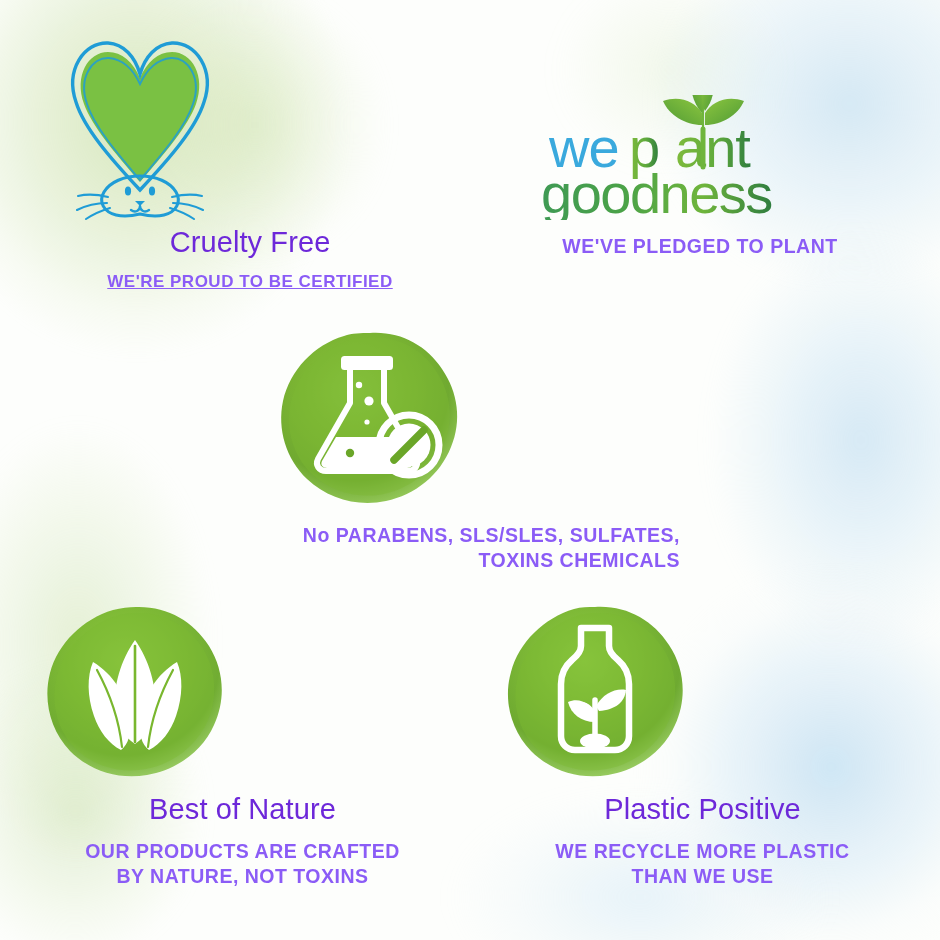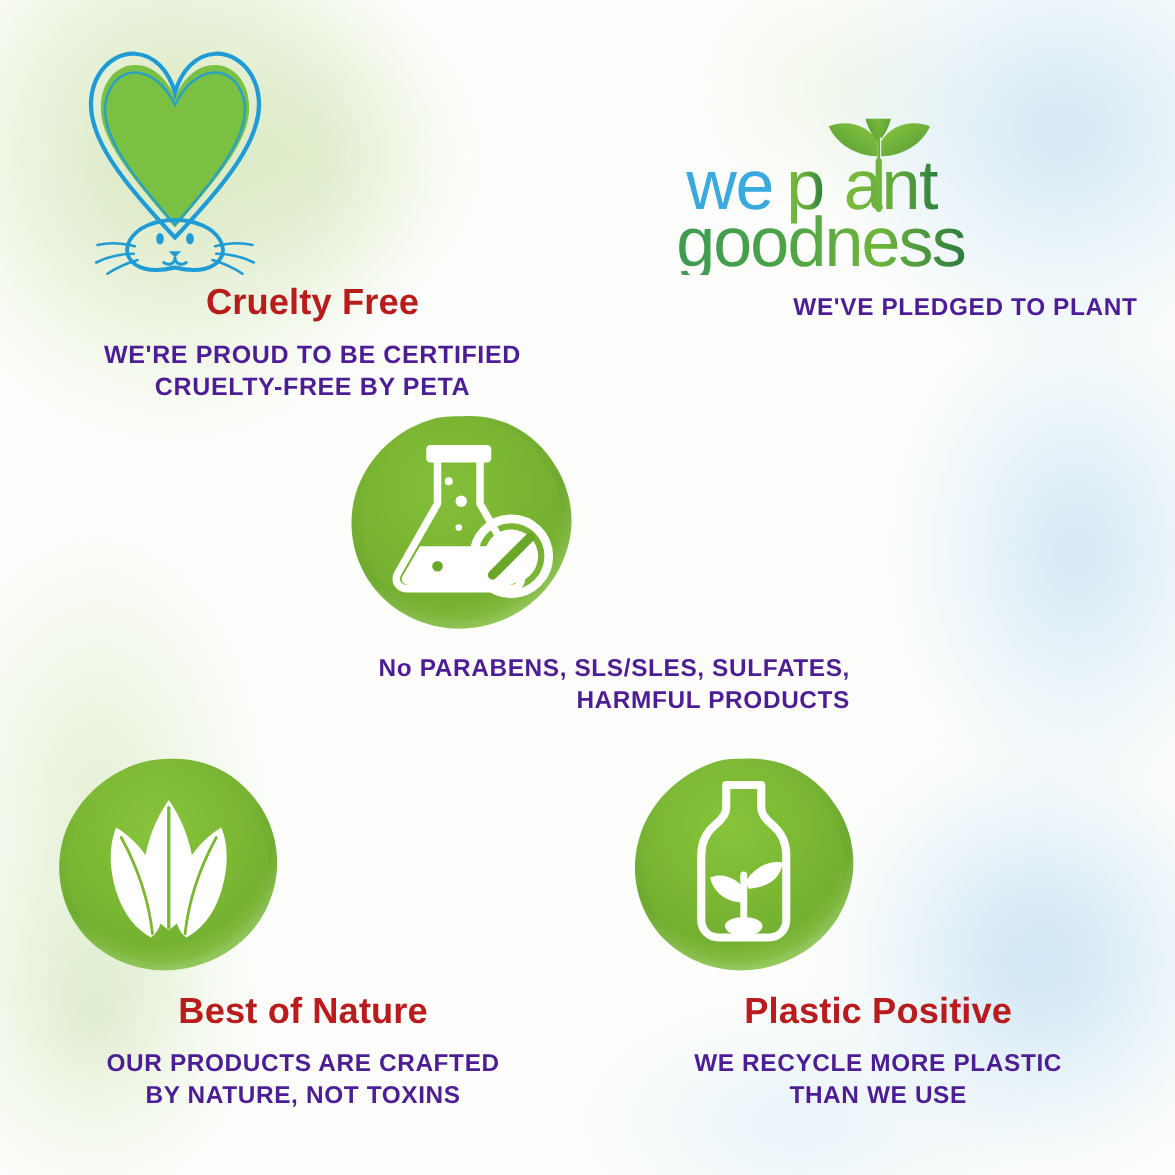--- a/index.html
+++ b/index.html
@@ -54,46 +54,46 @@
   }
   #wash-green-tr-soft{
     left:520px;top:-60px;width:300px;height:260px;
     background:radial-gradient(ellipse 50% 50% at 50% 50%, rgba(210,230,186,.26) 0%, rgba(255,255,255,0) 76%);
     filter:blur(12px);
   }
 
   
   .card{position:absolute;text-align:center;}
   .headline{
-    font-weight:bold;color:#b91c1c;letter-spacing:.1px;
+    font-weight:normal;color:#6d28d9;letter-spacing:.1px;
     white-space:nowrap;
   }
   .sub{
-    font-weight:bold;color:#4c1d95;text-transform:uppercase;
+    font-weight:bold;color:#8b5cf6;text-transform:uppercase;
     letter-spacing:.5px;line-height:1.30;
   }
   .sub.mixed{text-transform:none;text-align:right;}
 
   
   .disc{position:relative;margin:0 auto;}
   .disc svg{display:block;}
 
   
   #card-cruelty{left:40px;top:30px;width:420px;}
-  #card-plant{left:490px;top:95px;width:420px;text-align:right;}
+  #card-plant{left:490px;top:95px;width:420px;}
   #card-toxin{left:270px;top:325px;width:410px;}
   #card-nature{left:35px;top:600px;width:415px;}
   #card-plastic{left:495px;top:600px;width:415px;}
 
   .h-cruelty{font-size:29px;margin-top:6px;}
   .h-toxin{font-size:29px;margin-top:8px;}
   .h-nature{font-size:29px;margin-top:8px;}
   .h-plastic{font-size:29px;margin-top:8px;}
 
-  .s-cruelty{font-size:20px;margin-top:12px;}
+  .s-cruelty{font-size:17px;margin-top:12px;text-decoration:underline;}
   .s-plant{font-size:19.5px;margin-top:14px;}
   .s-toxin{font-size:19.5px;margin-top:13px;}
   .s-nature{font-size:19.5px;margin-top:13px;}
   .s-plastic{font-size:19.5px;margin-top:13px;}
 
   
   #logo-wpg{width:420px;height:125px;position:relative;margin:0 auto;}
   #logo-wpg svg{display:block;margin:0 auto;}
 </style>
 </head>
@@ -138,21 +138,20 @@
         <path d="M70 178 C 60 181 52 185 46 189" fill="none" stroke="#1f9cd6" stroke-width="2.1" stroke-linecap="round"></path>
 
         <path d="M132 167 C 144 164 154 164 162 166" fill="none" stroke="#1f9cd6" stroke-width="2.1" stroke-linecap="round"></path>
         <path d="M133 173 C 145 173 155 176 163 180" fill="none" stroke="#1f9cd6" stroke-width="2.1" stroke-linecap="round"></path>
         <path d="M130 178 C 140 181 148 185 154 189" fill="none" stroke="#1f9cd6" stroke-width="2.1" stroke-linecap="round"></path>
       </svg>
     </div>
     <div class="headline h-cruelty">Cruelty Free</div>
     <div class="sub s-cruelty">
       <div>WE'RE PROUD TO BE CERTIFIED</div>
-      <div>CRUELTY-FREE BY PETA</div>
     </div>
   </div>
 
   <div class="card" id="card-plant">
     <div id="logo-wpg">
       <svg width="330" height="125" viewBox="0 0 330 125" aria-hidden="true">
         <defs>
           <linearGradient id="gradWe" x1="0" y1="0" x2="1" y2="0">
             <stop offset="0%" stop-color="#3aa9dd"></stop>
             <stop offset="100%" stop-color="#3aa9dd"></stop>
@@ -237,21 +236,21 @@
         <circle cx="97" cy="97" r="2.6" fill="#ffffff"></circle>
         <circle cx="80" cy="128" r="4.2" fill="#6aa628"></circle>
 
         <circle cx="139" cy="120" r="30" fill="none" stroke="#ffffff" stroke-width="7"></circle>
         <circle cx="139" cy="120" r="21.5" fill="#ffffff"></circle>
         <path d="M124 135 L154 105" stroke="#6aa628" stroke-width="7.5" stroke-linecap="round"></path>
       </svg>
     </div>
     <div class="sub s-toxin mixed">
       <div>No PARABENS, SLS/SLES, SULFATES,</div>
-      <div>HARMFUL PRODUCTS</div>
+      <div>TOXINS CHEMICALS</div>
     </div>
   </div>
 
   <div class="card" id="card-plastic">
     <div class="disc">
       <svg width="200" height="185" viewBox="0 0 200 185" aria-hidden="true">
         <defs>
           <radialGradient id="discPlastic" cx="44%" cy="32%" r="68%">
             <stop offset="0%" stop-color="#8ac93b"></stop>
             <stop offset="46%" stop-color="#78b62e"></stop>

